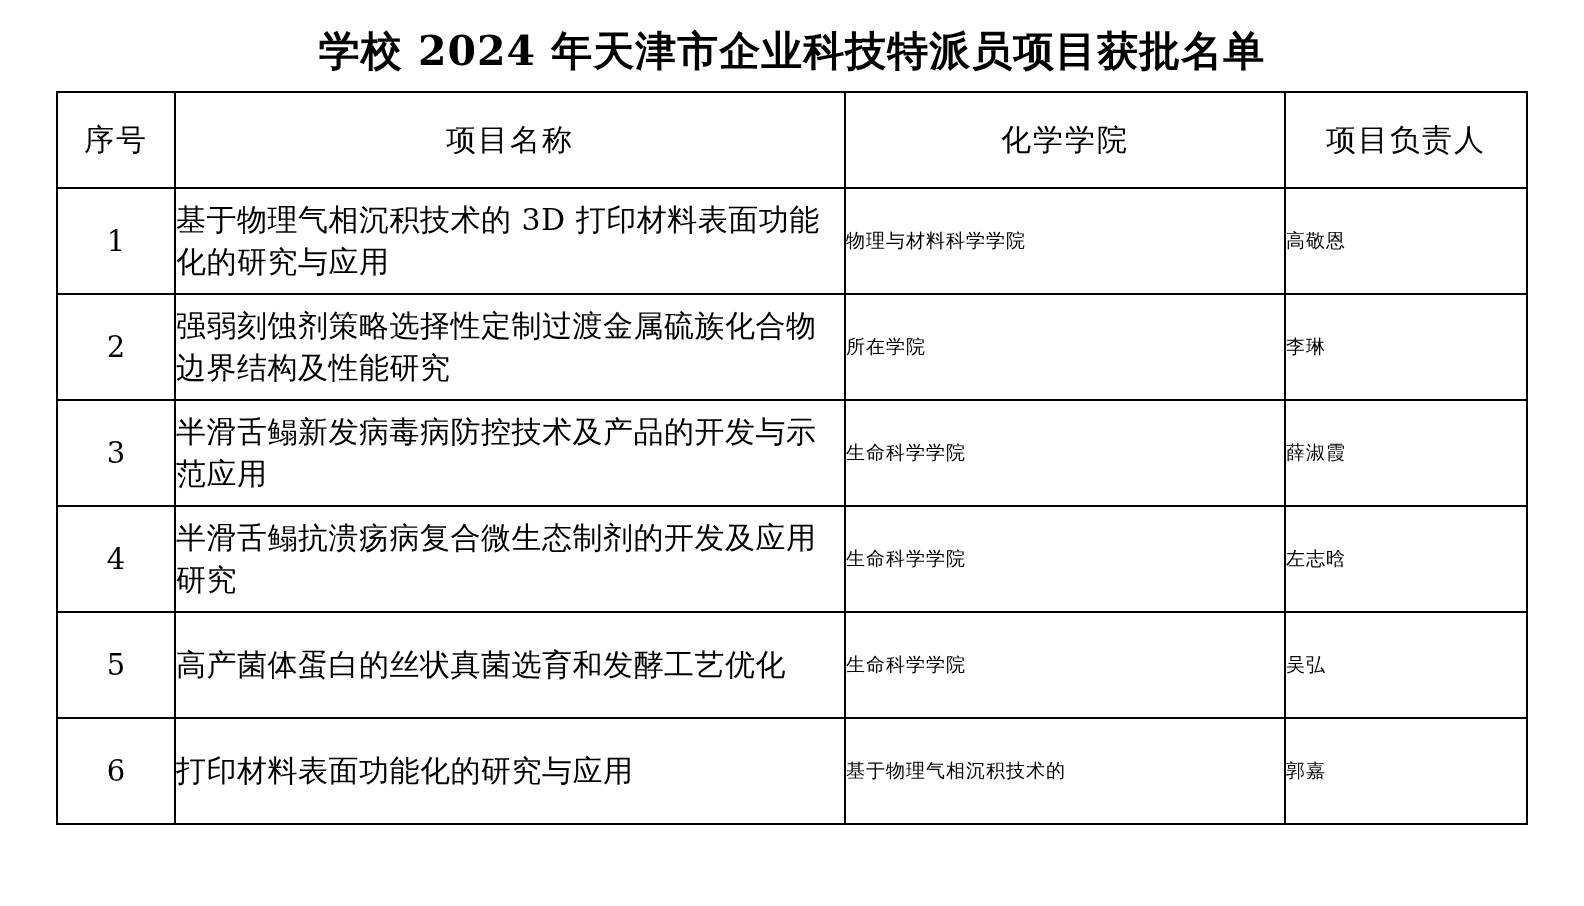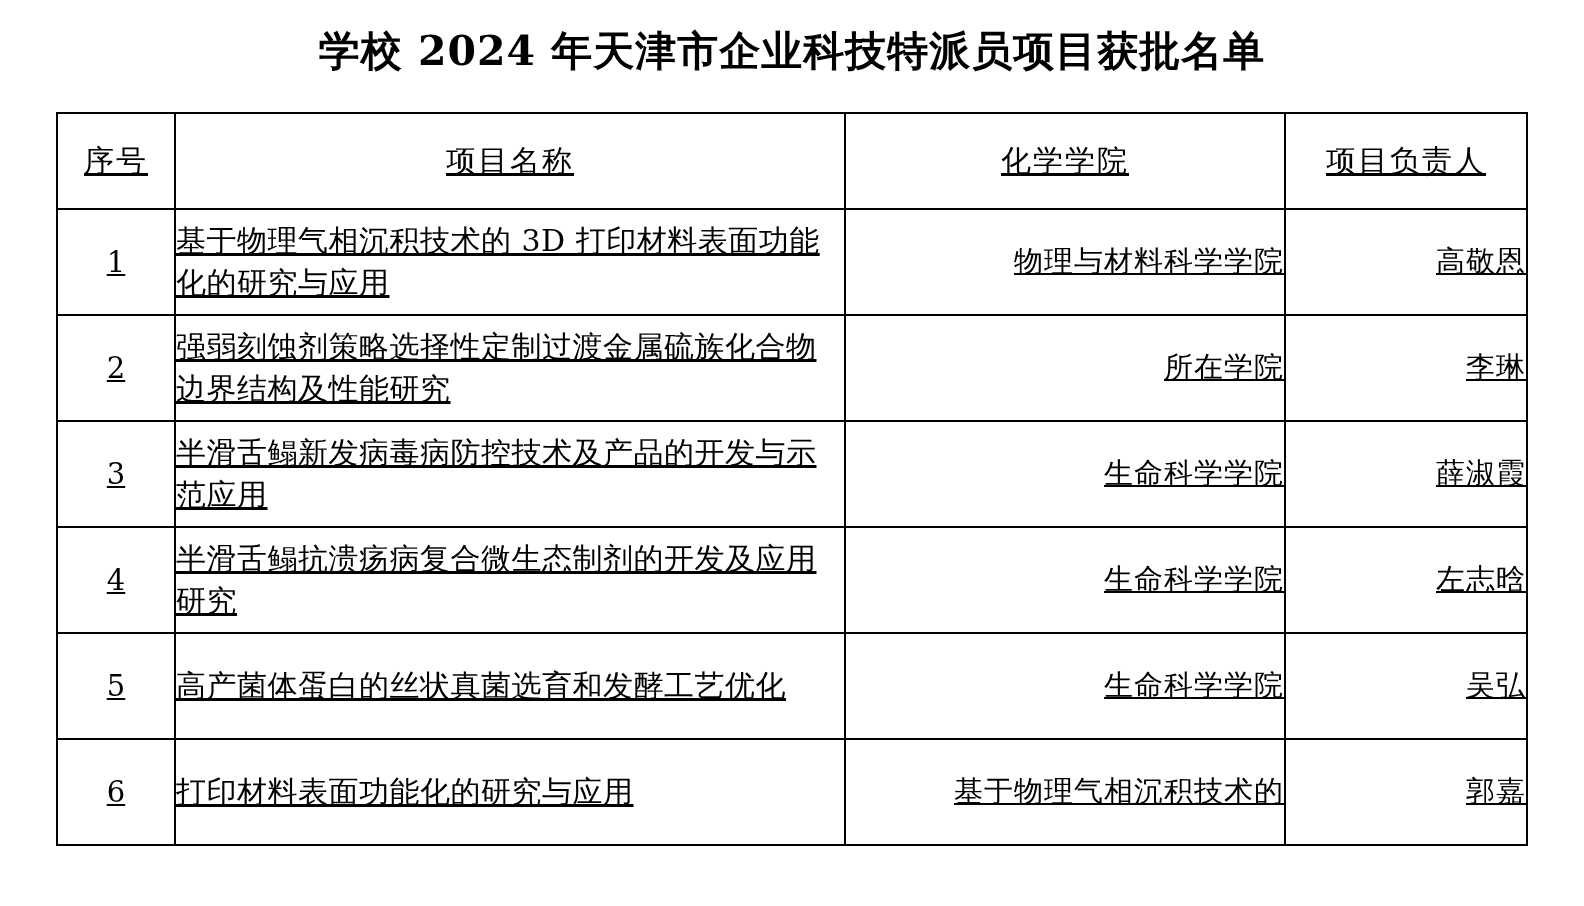--- a/index.html
+++ b/index.html
@@ -19,31 +19,30 @@
     height: 906px;
     position: relative;
     box-sizing: border-box;
   }
   .doc-title {
     text-align: center;
     font-size: 41px;
     font-weight: bold;
     letter-spacing: 1px;
     padding-top: 26px;
-    padding-bottom: 35px;
+    padding-bottom: 14px;
     line-height: 1.25;
     font-family: "DejaVu Serif", "Liberation Serif", serif;
   }
   table.award-table {
     border-collapse: collapse;
     margin: 0 auto;
     width: 1470px;
     table-layout: fixed;
     background: #fff;
-    text-decoration: underline;
   }
   table.award-table td,
   table.award-table th {
     border: 2px solid #000000;
     vertical-align: middle;
     padding: 0;
     font-weight: normal;
   }
   .col-idx { width: 118px; }
   .col-name { width: 670px; }
@@ -54,22 +53,22 @@
     height: 94px;
     text-align: center;
     font-size: 30px;
     font-weight: bold;
     letter-spacing: 2px;
   }
   tbody td {
     height: 104px;
   }
   .cell-center {
-    text-align: right;
-    font-size: 29px;
+    text-align: left;
+    font-size: 19px;
     letter-spacing: 1px;
   }
   .cell-idx {
     text-align: center;
     font-size: 29px;
   }
   .cell-name {
     text-align: left;
     font-size: 30px;
     line-height: 1.42;

